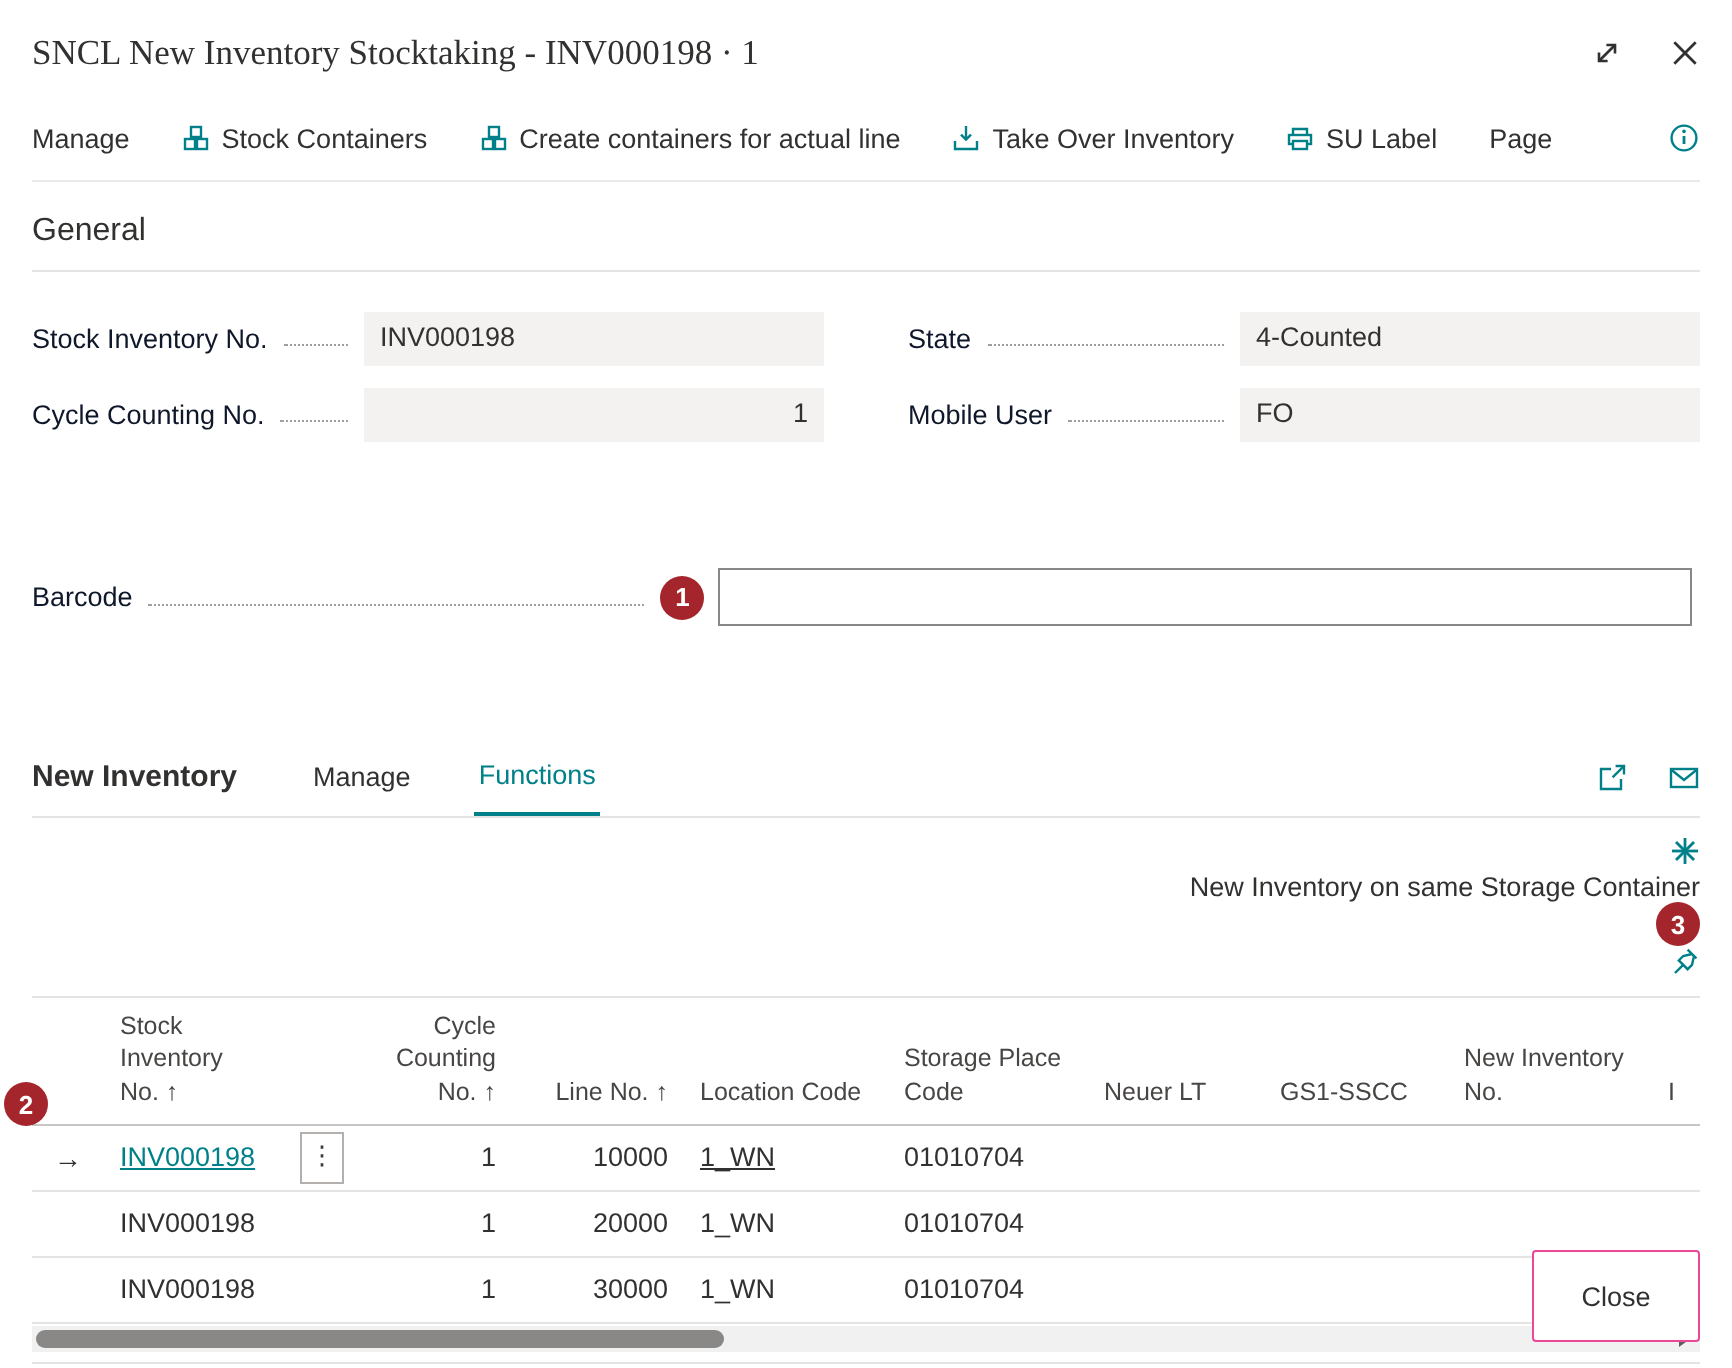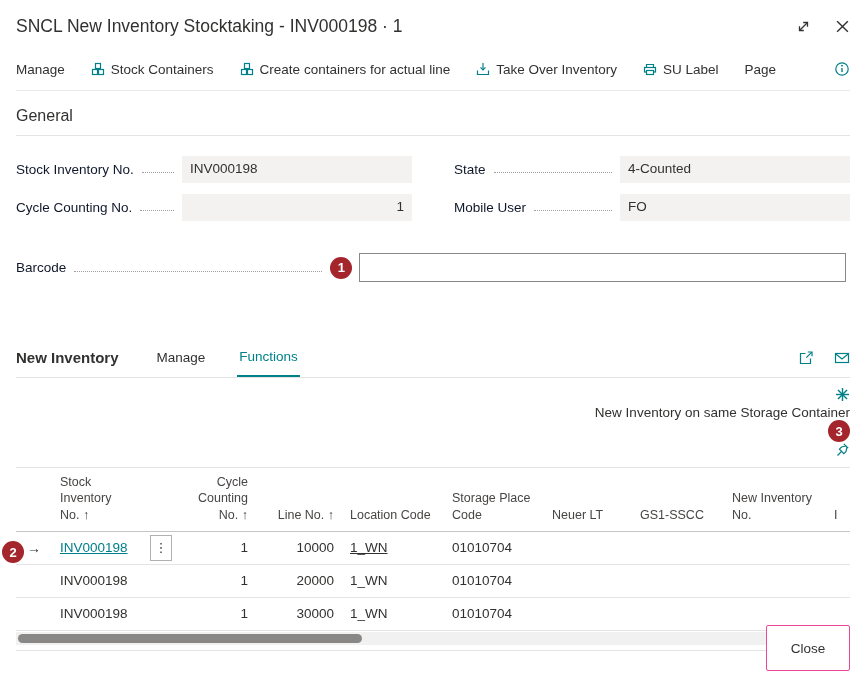--- a/index.html
+++ b/index.html
@@ -6,21 +6,21 @@
   html, body { width: 866px; height: 684px; }
   body {
     font-family: "Liberation Sans", sans-serif;
     color: #323130;
     background: #fff;
     overflow: hidden;
   }
   .page { position: relative; width: 866px; height: 684px; padding: 0 16px; }
 
   
-  .titlebar { display: flex; justify-content: space-between; align-items: flex-start; padding-top: 16px; }
+  .titlebar { display: flex; justify-content: space-between; align-items: flex-start; padding-top: 16px; font-family: Liberation Serif, serif; }
   .page-title { font-size: 17.5px; font-weight: 400; color: #323130; }
   .win-icons { display: flex; gap: 24px; padding-top: 3px; }
   .win-icons > span { cursor: pointer; display: inline-flex; }
 
   
   .toolbar { display: flex; align-items: center; gap: 26px; margin-top: 24px; padding-bottom: 13px; border-bottom: 1px solid #eaeaea; font-size: 13.5px; }
   .tb-item { display: inline-flex; align-items: center; gap: 6px; cursor: pointer; color: #323130; white-space: nowrap; }
   .tb-item .ic { display: inline-flex; }
   .tb-info { margin-left: auto; display: inline-flex; cursor: pointer; }
 
@@ -29,21 +29,21 @@
 
   
   .fields { display: grid; grid-template-columns: 1fr 1fr; column-gap: 42px; margin-top: 14px; }
   .field { display: flex; align-items: center; height: 38px; font-size: 13.5px; }
   .f-label { color: #0f172a; white-space: nowrap; }
   .leader { flex: 1; height: 0.65em; border-bottom: 1px dotted #a19f9d; margin: 0 8px; min-width: 12px; }
   .vbox { width: 230px; background: #f3f2f1; padding: 5px 8px; min-height: 27px; color: #323130; }
   .vbox.num { text-align: right; }
 
   
-  .barcode-row { display: flex; align-items: center; margin-top: 27px; font-size: 13.5px; }
+  .barcode-row { display: flex; align-items: center; margin-top: 58px; font-size: 13.5px; }
   .barcode-row .leader { max-width: 248px; }
   .barcode-input { width: 487px; height: 29px; border: 1px solid #8a8886; background: #fff; padding: 0 8px; font-family: "Liberation Sans", sans-serif; font-size: 13.5px; margin-left: 7px; }
 
   
   .ann-badge { width: 22px; height: 22px; border-radius: 50%; background: #a4262c; color: #fff; font-size: 13px; font-weight: 700; display: inline-flex; align-items: center; justify-content: center; flex: 0 0 auto; }
   .ann-abs { position: absolute; left: 2px; top: 541px; z-index: 5; }
 
   
   .lines-head { display: flex; align-items: center; margin-top: 56px; height: 40px; border-bottom: 1px solid #e5e4e2; }
   .lines-title { font-size: 15px; font-weight: 700; }

